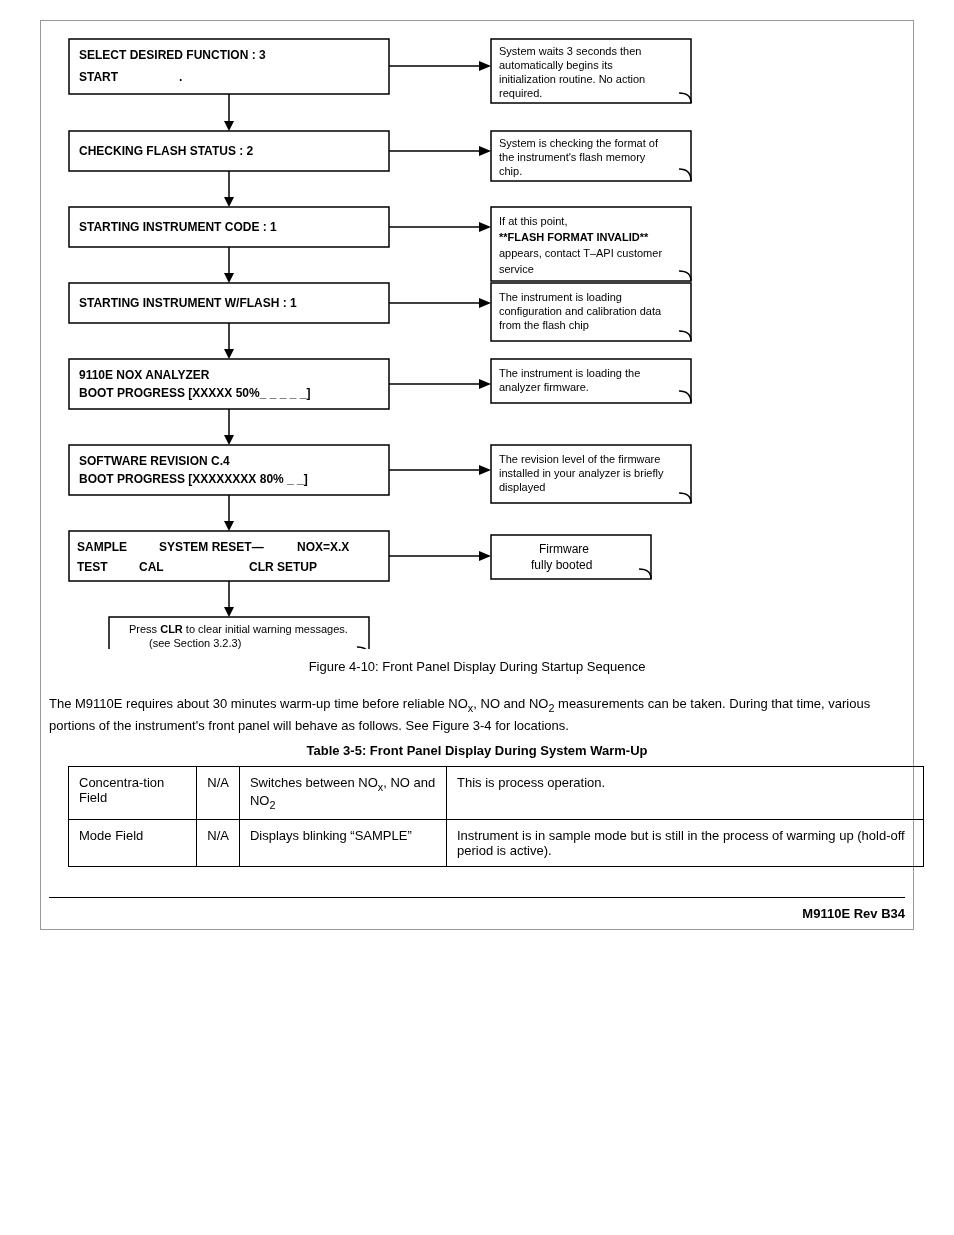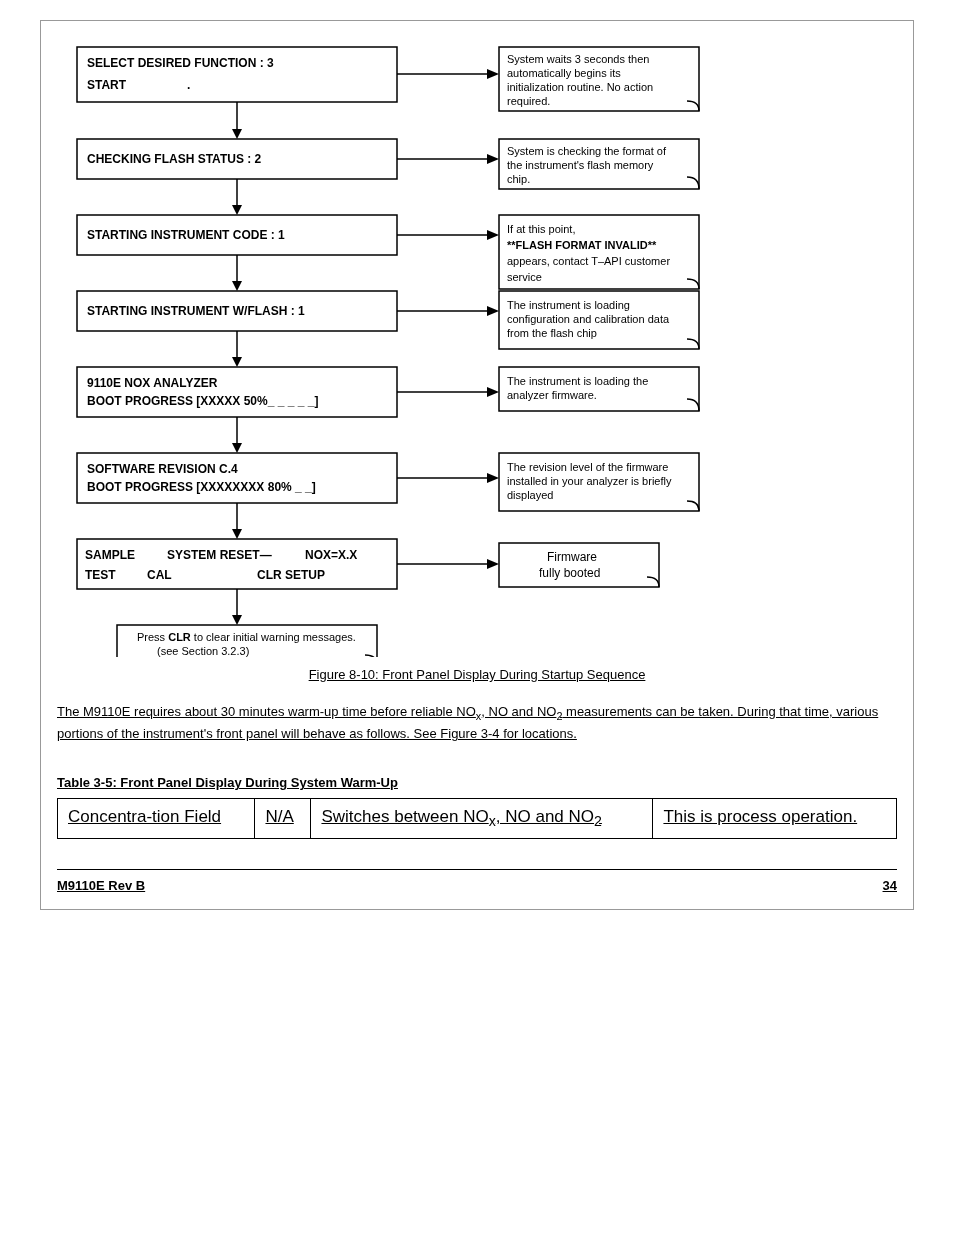--- a/index.html
+++ b/index.html
@@ -8,22 +8,21 @@
       font-size: 13px;
       background: #fff;
       color: #000;
       width: 954px;
       min-height: 1235px;
       padding: 20px 40px;
     }
 
     .page-border {
       border: 1px solid #999;
-      padding: 16px;
-      text-decoration: underline;
+      padding: 8px;
     }
 
     
     .diagram-area {
       position: relative;
       width: 100%;
       margin-bottom: 10px;
     }
 
     
@@ -36,46 +35,48 @@
     
     .section-heading {
       font-size: 20px;
       font-weight: bold;
       margin-bottom: 12px;
     }
 
     .body-text {
       font-size: 13px;
       line-height: 1.5;
-      margin-bottom: 32px;
+      margin-bottom: 8px;
     }
 
     
     .table-caption {
       font-size: 13px;
       font-weight: bold;
+      text-align: center;
       margin-bottom: 8px;
     }
 
     .warm-up-table {
       width: 100%;
       border-collapse: collapse;
-      font-size: 17px;
+      font-size: 13px;
+      margin-left: 19px;
     }
 
     .warm-up-table td {
       border: 1px solid #000;
       padding: 8px 10px;
       vertical-align: top;
     }
 
     
     .page-footer {
       display: flex;
-      justify-content: space-between;
+      justify-content: flex-end;
       margin-top: 30px;
       padding-top: 8px;
       border-top: 1px solid #000;
       font-size: 13px;
       font-weight: bold;
     }
   </style>
 </head>
 <body>
 
@@ -200,39 +201,45 @@
       <polygon points="175,578 180,588 185,578" fill="black"></polygon>
 
       <rect x="60" y="588" width="260" height="40" fill="white" stroke="black" stroke-width="1.5"></rect>
       <text x="80" y="604" font-family="Arial" font-size="11">Press <tspan font-weight="bold">CLR</tspan> to clear initial warning messages.</text>
       <text x="100" y="618" font-family="Arial" font-size="11">(see Section 3.2.3)</text>
       <path d="M308,618 Q320,618 320,628" fill="none" stroke="black" stroke-width="1.5"></path>
 
     </svg>
   </div>
 
-  <p class="figure-caption">Figure 8-10: Front Panel Display During Startup Sequence</p>
+  <p class="figure-caption">Figure 4-10: Front Panel Display During Startup Sequence</p>
 
 
   <p class="body-text">
     <span>The M9110E requires about 30 minutes warm-up time before reliable NO</span><sub>x</sub><span>, NO and NO</span><sub>2</sub><span> measurements can be taken. During that time, various portions of the instrument's front panel will behave as follows. See Figure 3-4 for locations.</span>
   </p>
 
   <p class="table-caption">Table 3-5:    Front Panel Display During System Warm-Up</p>
 
   <table class="warm-up-table">
     <tbody>
       <tr>
         <td>Concentra-tion Field</td>
         <td>N/A</td>
         <td>
           Switches between NO<sub>x</sub>, NO and NO<sub>2</sub>
         </td>
         <td>This is process operation.</td>
       </tr>
+      <tr>
+        <td>Mode Field</td>
+        <td>N/A</td>
+        <td>Displays blinking “SAMPLE”</td>
+        <td>Instrument is in sample mode but is still in the process of warming up (hold-off period is active).</td>
+      </tr>
     </tbody>
   </table>
 
   <div class="page-footer">
     <span>M9110E Rev B</span>
     <span>34</span>
   </div>
 
 </div>
 

